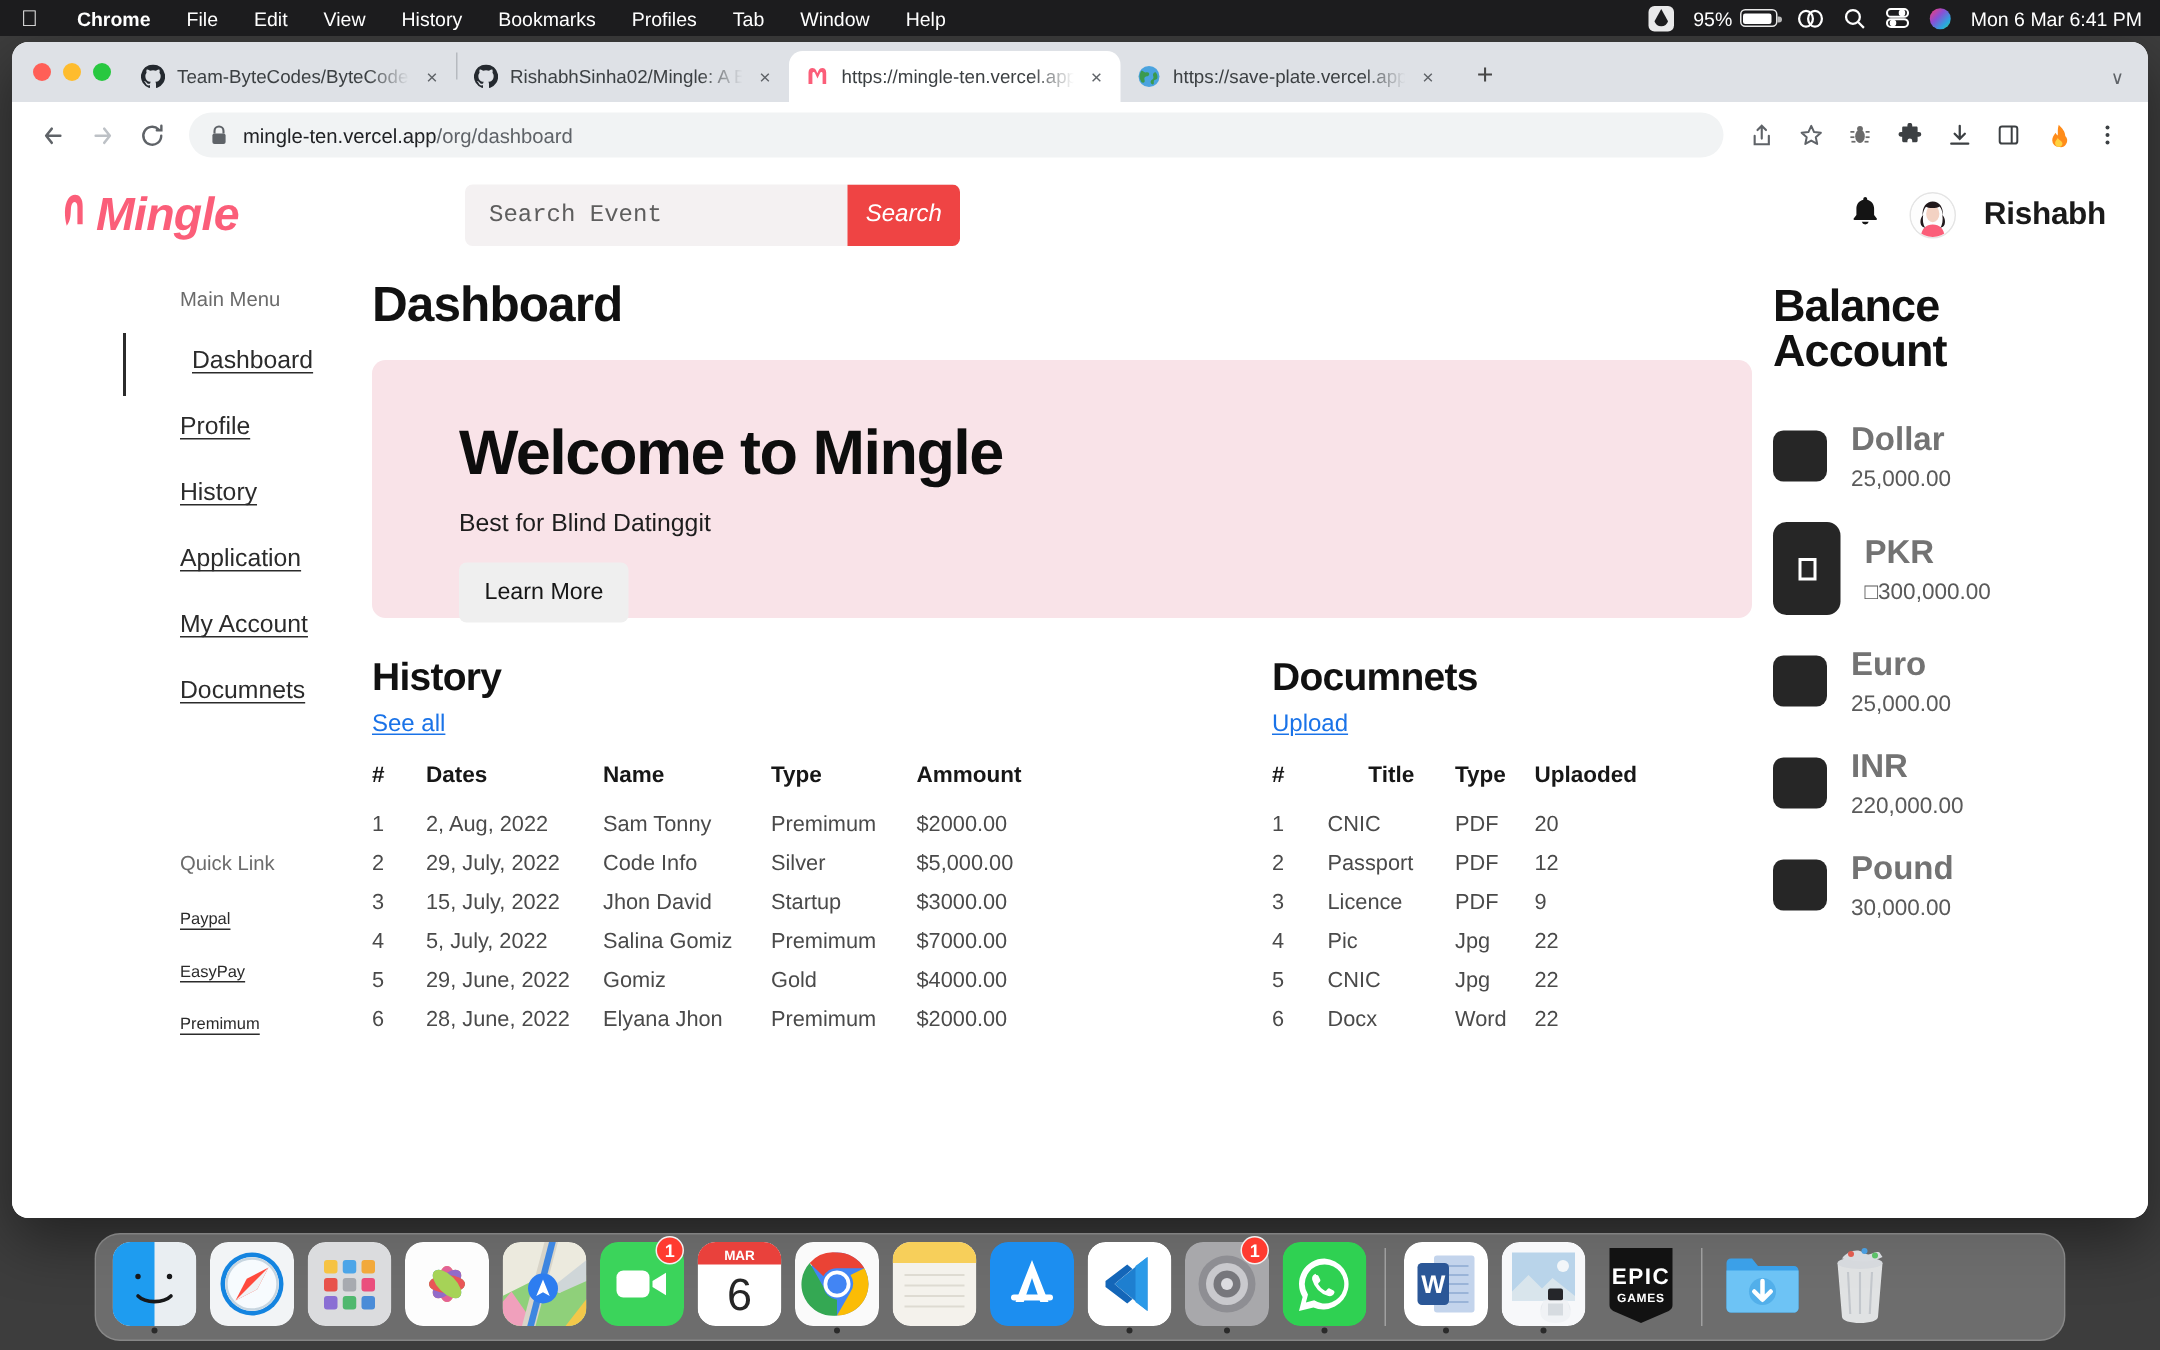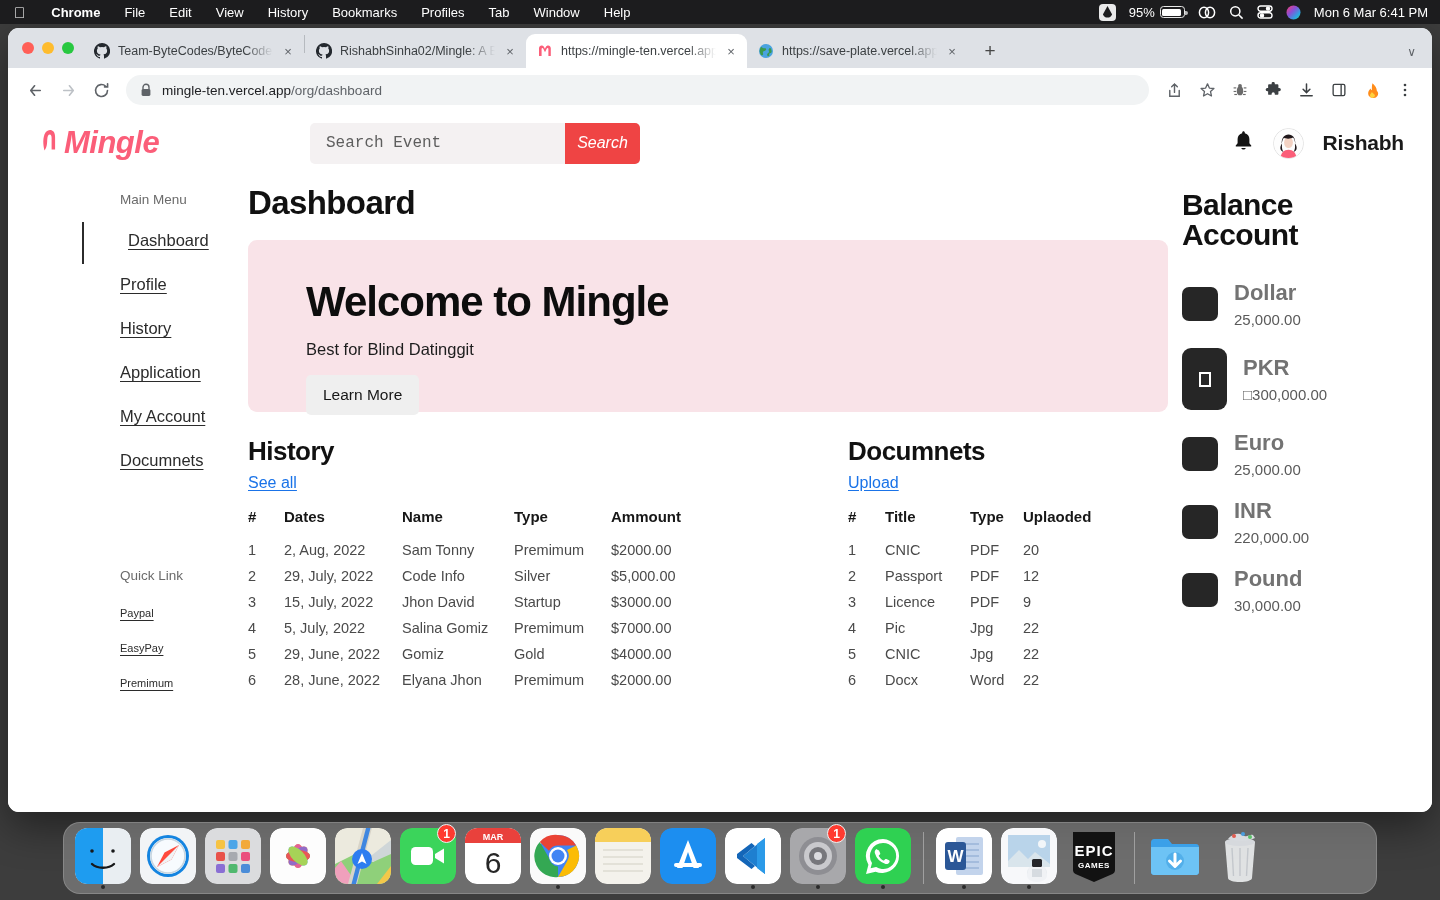--- a/index.html
+++ b/index.html
@@ -149,21 +149,21 @@
   .tblock { }
   .tblock.history { width: 600px; }
   .tblock.docs { width: 300px; }
   .tb-title { font-size: 26px; font-weight: bold; color: #111; letter-spacing: -.5px; }
   .tb-link { display: inline-block; margin-top: 7px; font-size: 16px; color: #1a73e8;
     text-decoration: underline; text-underline-offset: 2px; cursor: pointer; }
   table { border-collapse: collapse; margin-top: 16px; width: 100%; }
   th { text-align: left; font-size: 15px; font-weight: bold; color: #171717; padding-bottom: 12px; }
   td { font-size: 14.5px; color: #4a4a4a; padding: 5px 0; }
   .c-num { width: 36px; } .c-date { width: 118px; } .c-name { width: 112px; } .c-type { width: 97px; }
-  .d-num { width: 37px; } .d-title { width: 85px; } .d-type { width: 53px; }
+  .d-num { width: 37px; } .d-title { width: 85px; text-align: center; } .d-type { width: 53px; }
 
   
   .rightpanel { width: 258px; padding: 16px 0 0 8px; }
   .rp-title { font-size: 30px; font-weight: bold; color: #111; line-height: 1.0; letter-spacing: -.6px; }
   .bal-list { margin-top: 30px; }
   .bal-row { display: flex; align-items: center; gap: 16px; margin-bottom: 20px; }
   .bal-icon {
     width: 36px; height: 34px; background: #262626; border-radius: 7px; flex: none;
     display: flex; align-items: center; justify-content: center;
   }

